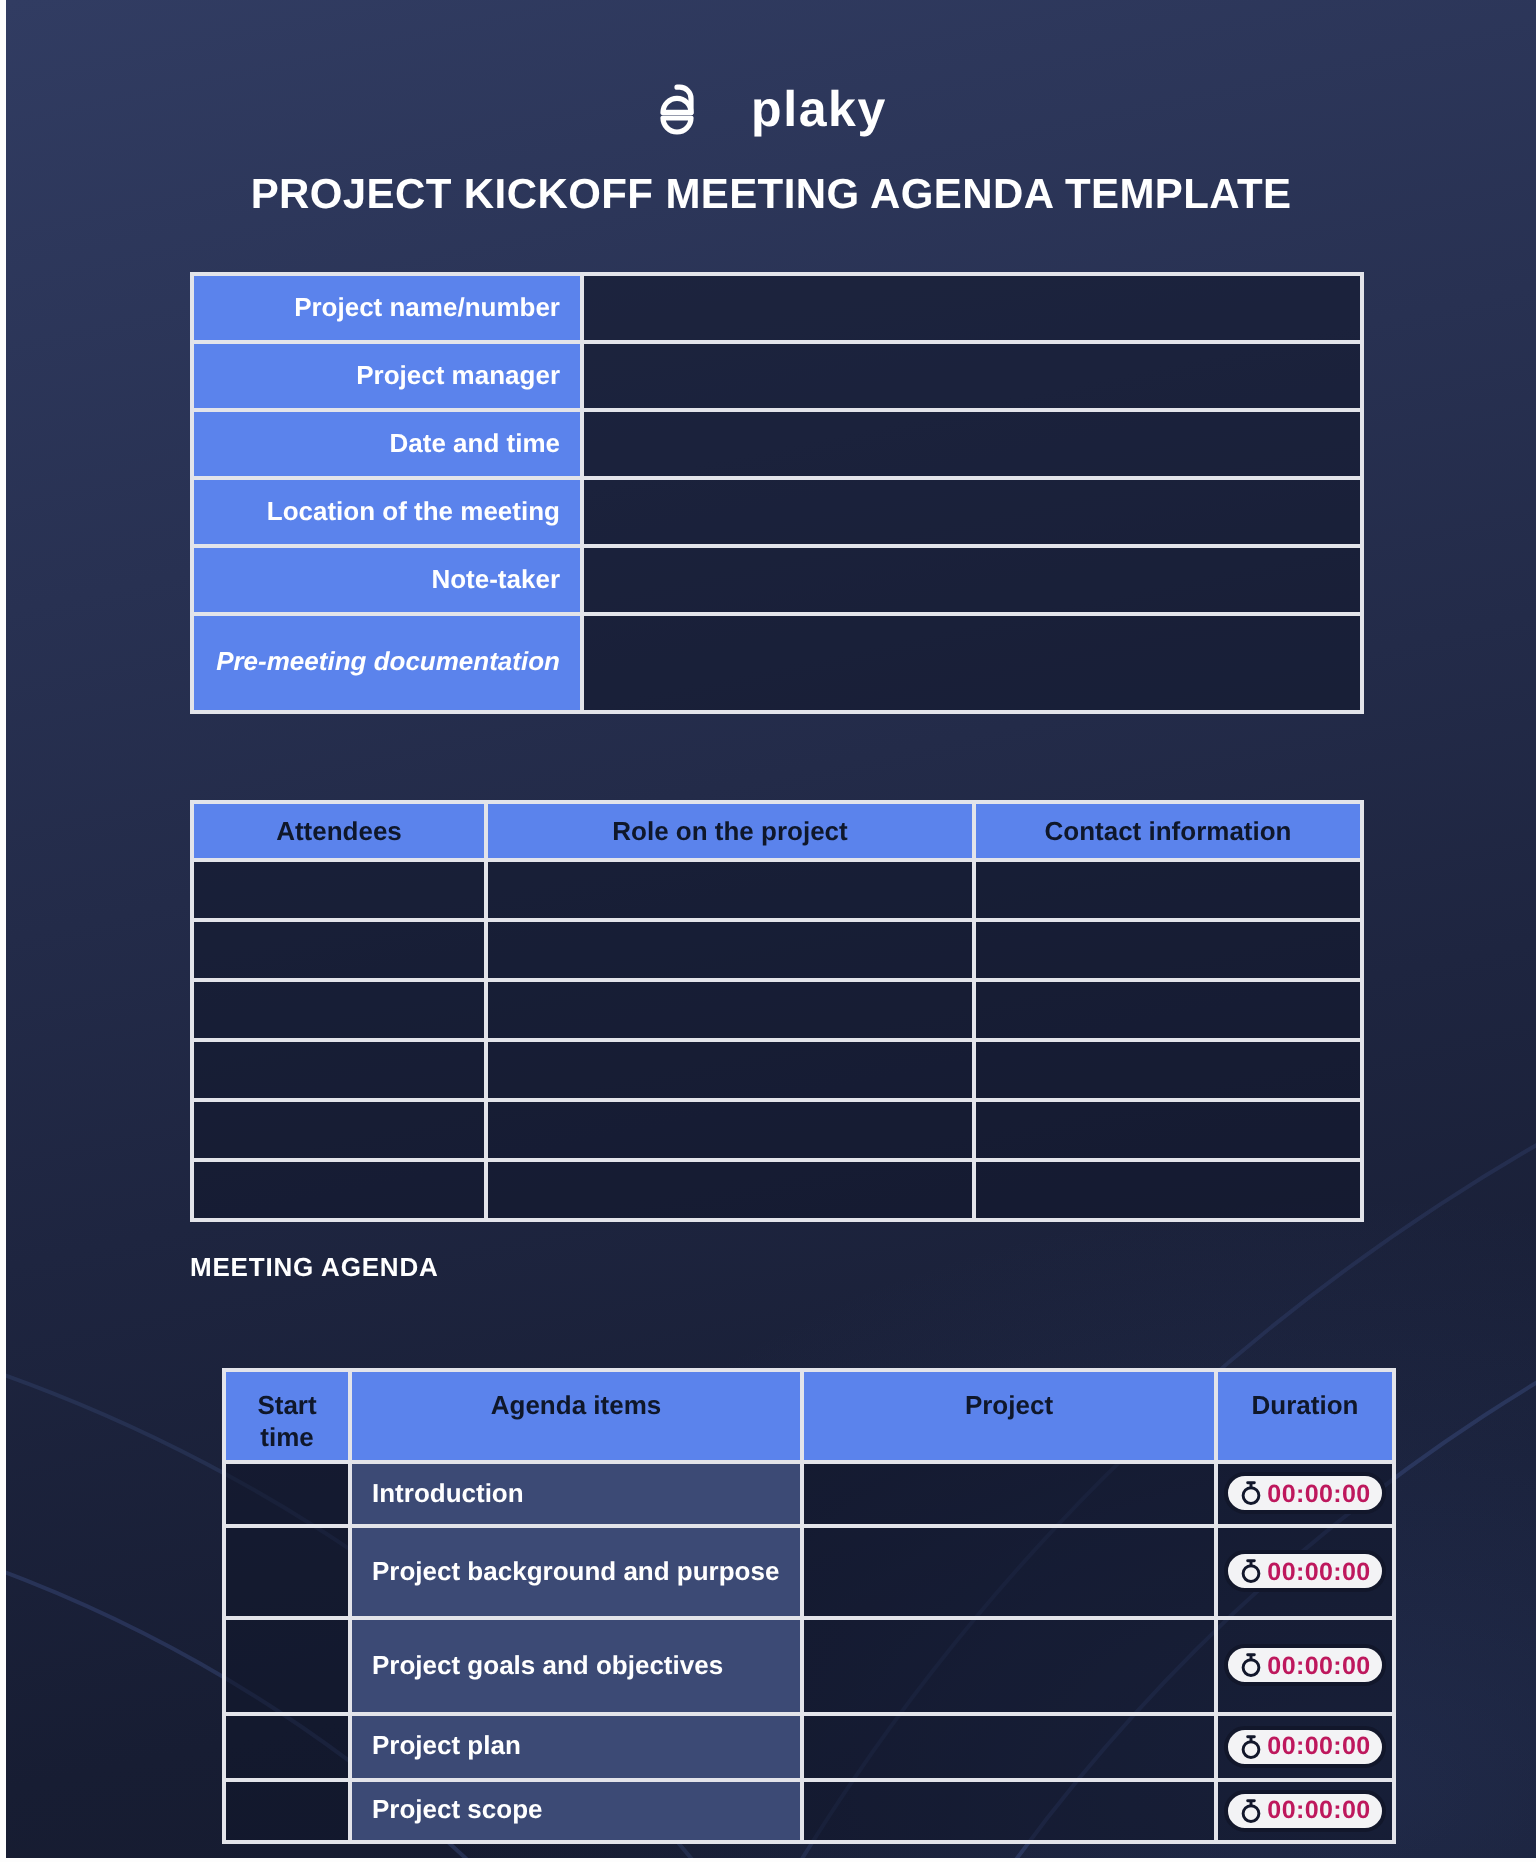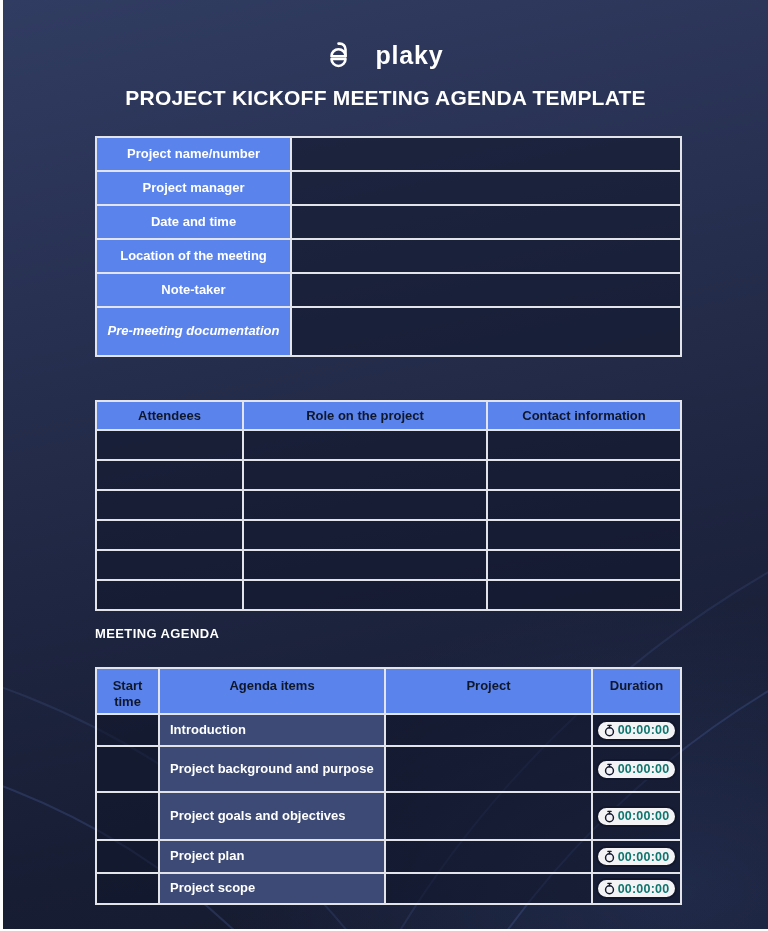--- a/index.html
+++ b/index.html
@@ -31,21 +31,21 @@
 
   .doc-title{
     position:absolute;top:86px;left:0;width:100%;margin:0;
     text-align:center;color:#ffffff;font-size:21px;font-weight:bold;letter-spacing:0.2px;
   }
 
   table{border-collapse:collapse;table-layout:fixed;position:absolute;left:92px;width:585px;}
   td,th{border:2px solid #e3e4ea;overflow:hidden;}
 
   .label-cell{
-    background:#5b83ec;color:#ffffff;text-align:center;vertical-align:middle;
+    background:#5b83ec;color:#ffffff;text-align:right;vertical-align:middle;
     font-size:13px;font-weight:bold;padding:0 10px;line-height:1.25;
   }
   .dark-cell{background:rgba(17,22,42,0.55);}
 
   .info-table{top:136px;}
   .info-table td,.info-table th{height:30px;}
   .info-table tr.tall td,.info-table tr.tall th{height:45px;font-style:italic;}
 
   .head-cell{
     background:#5b83ec;color:#0f172a;text-align:center;vertical-align:middle;
@@ -53,34 +53,34 @@
   }
   .attendees-table{top:400px;}
   .attendees-table th{height:27px;}
   .attendees-table td{height:26px;}
 
   .section-heading{
     position:absolute;left:92px;top:626px;color:#ffffff;
     font-size:13px;font-weight:bold;letter-spacing:0.4px;
   }
 
-  .agenda-table{top:667px;}
+  .agenda-table{top:684px;margin-left:16px;}
   .agenda-table th.head-cell{vertical-align:top;padding-top:9px;height:35px;}
   .item-cell{
     background:#3c4a75;color:#ffffff;text-align:left;vertical-align:middle;
     font-size:13px;font-weight:bold;padding:3px 10px;line-height:1.3;
   }
   .duration-cell{background:rgba(17,22,42,0.55);text-align:center;vertical-align:middle;}
 
   .timer-pill{
     display:inline-flex;align-items:center;justify-content:center;gap:3px;
     background:#f3f3f5;border:2px solid #12172b;border-radius:12px;
     height:17px;padding:0 6px;cursor:pointer;
   }
-  .timer-pill span{color:#0f766e;font-size:12.5px;font-weight:bold;letter-spacing:0.2px;}
+  .timer-pill span{color:#be185d;font-size:12.5px;font-weight:bold;letter-spacing:0.2px;}
 </style>
 </head>
 <body>
 
 <div class="page">
 
   <div class="arc arc-bl-1"></div>
   <div class="arc arc-bl-2"></div>
   <div class="arc arc-br-1"></div>
   <div class="arc arc-br-2"></div>

